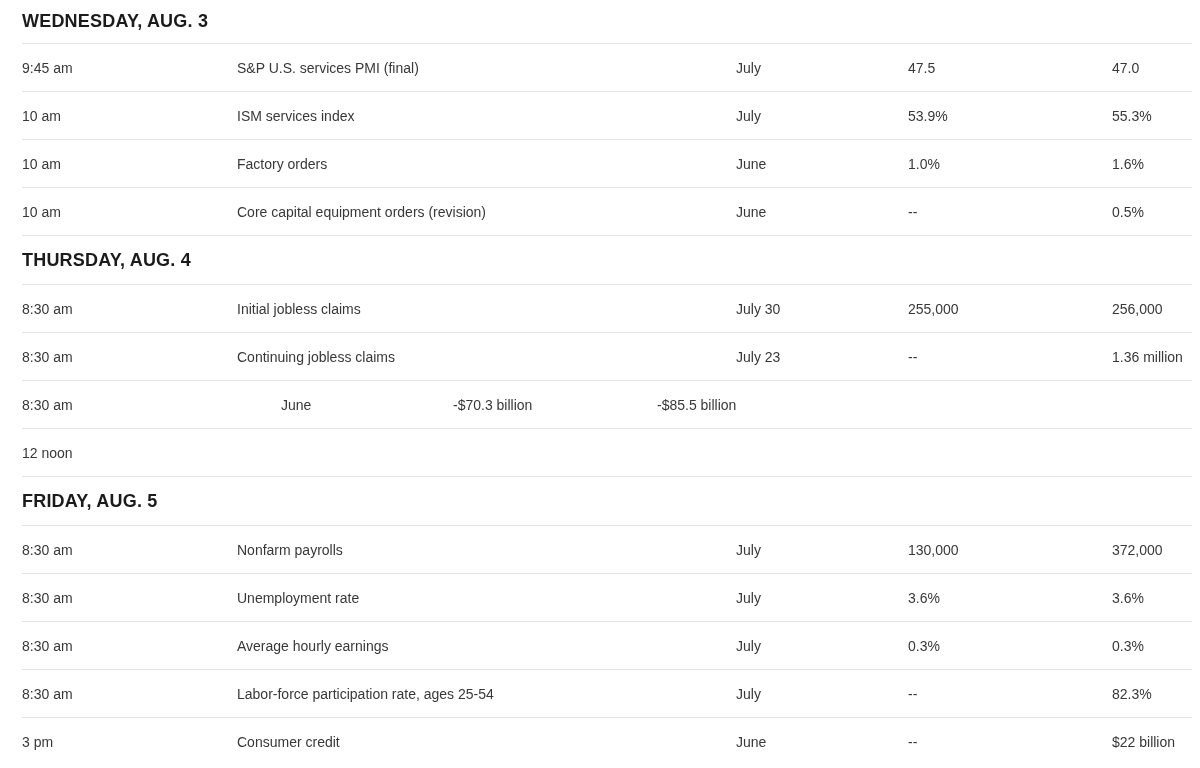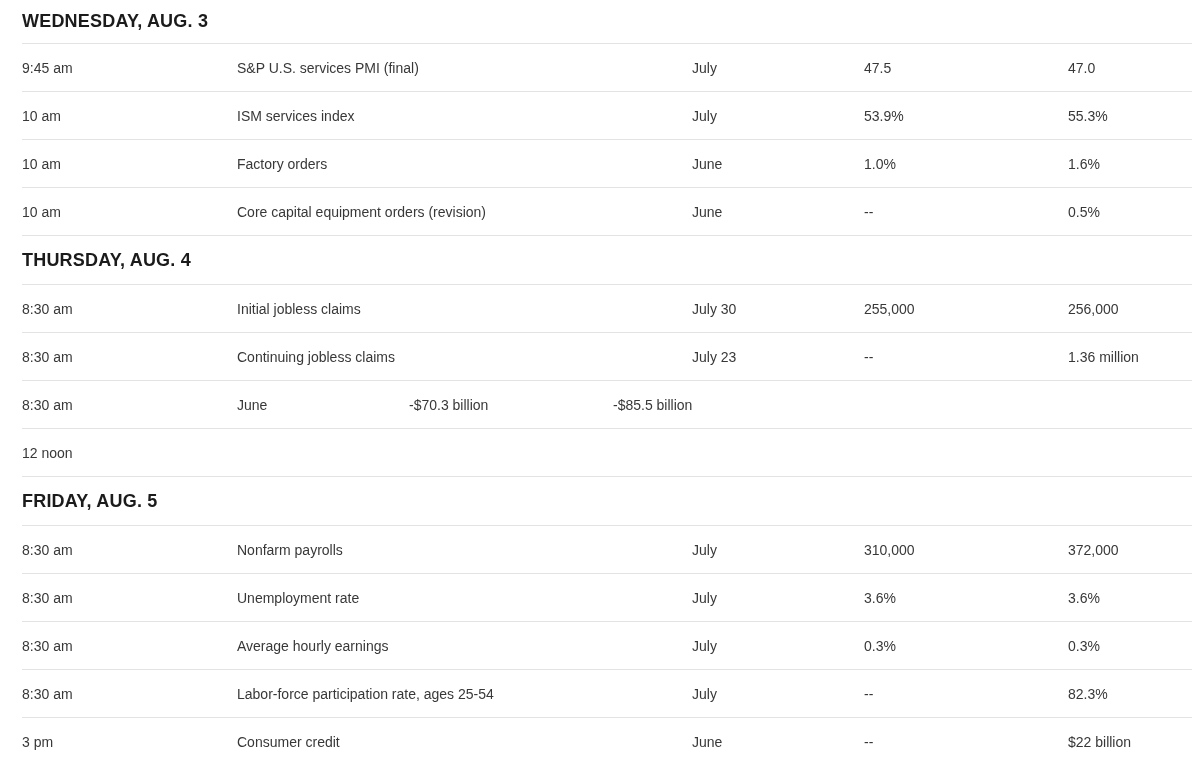--- a/index.html
+++ b/index.html
@@ -41,21 +41,21 @@
     height: 48px;
     border-bottom: none;
   }
   .cell {
     flex-shrink: 0;
     white-space: nowrap;
     overflow: hidden;
   }
   .c-time     { width: 215px; }
   .c-report   { width: 455px; }
-  .c-period   { width: 172px; }
+  .c-period   { width: 172px; margin-left: 44px; }
   .c-forecast { width: 204px; }
   .c-previous { flex: 1 1 auto; }
 </style>
 </head>
 <body>
 
 <div class="calendar" id="calendar">
     <div class="day-header first">
       <span>WEDNESDAY, AUG. 3</span>
     </div>
@@ -116,21 +116,21 @@
       <div class="cell c-forecast"></div>
       <div class="cell c-previous"></div>
     </div>
     <div class="day-header">
       <span>FRIDAY, AUG. 5</span>
     </div>
     <div class="row">
       <div class="cell c-time">8:30 am</div>
       <div class="cell c-report">Nonfarm payrolls</div>
       <div class="cell c-period">July</div>
-      <div class="cell c-forecast">310,000</div>
+      <div class="cell c-forecast">130,000</div>
       <div class="cell c-previous">372,000</div>
     </div>
     <div class="row">
       <div class="cell c-time">8:30 am</div>
       <div class="cell c-report">Unemployment rate</div>
       <div class="cell c-period">July</div>
       <div class="cell c-forecast">3.6%</div>
       <div class="cell c-previous">3.6%</div>
     </div>
     <div class="row">

